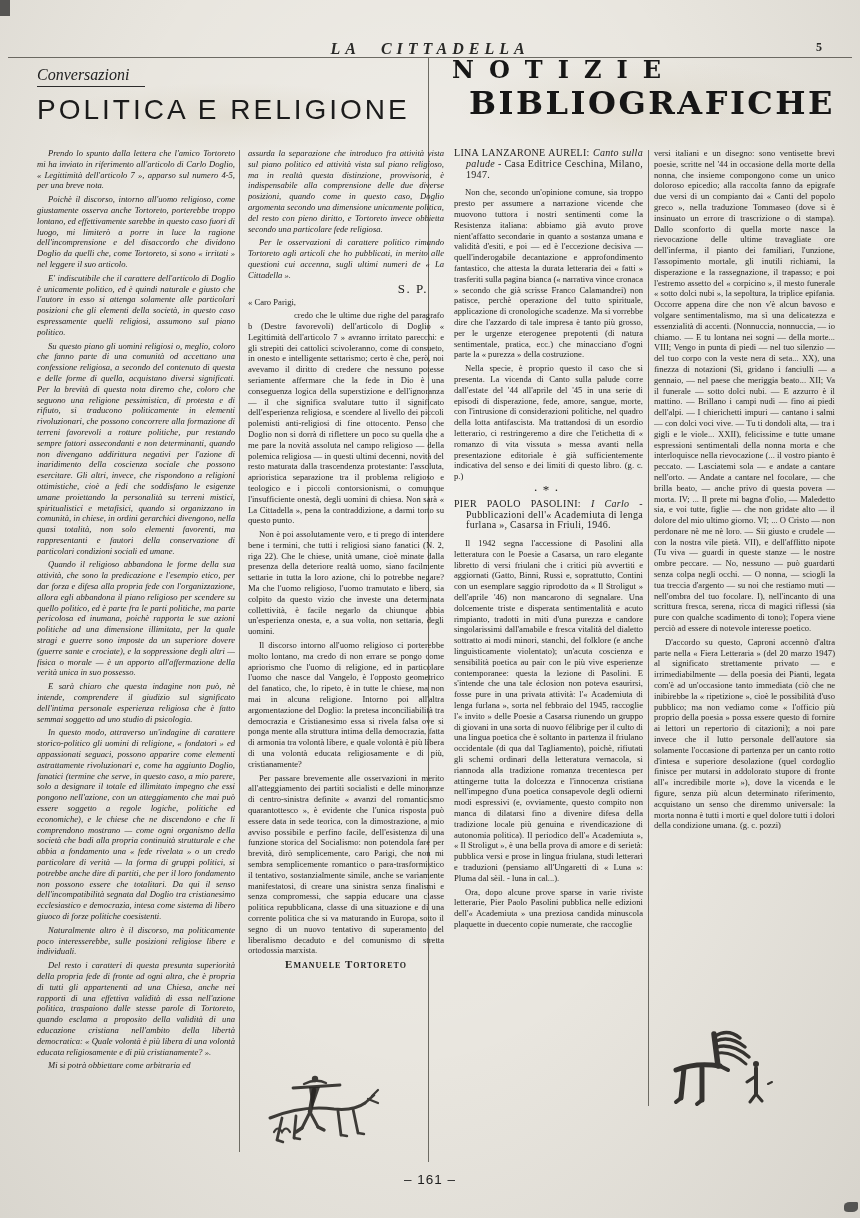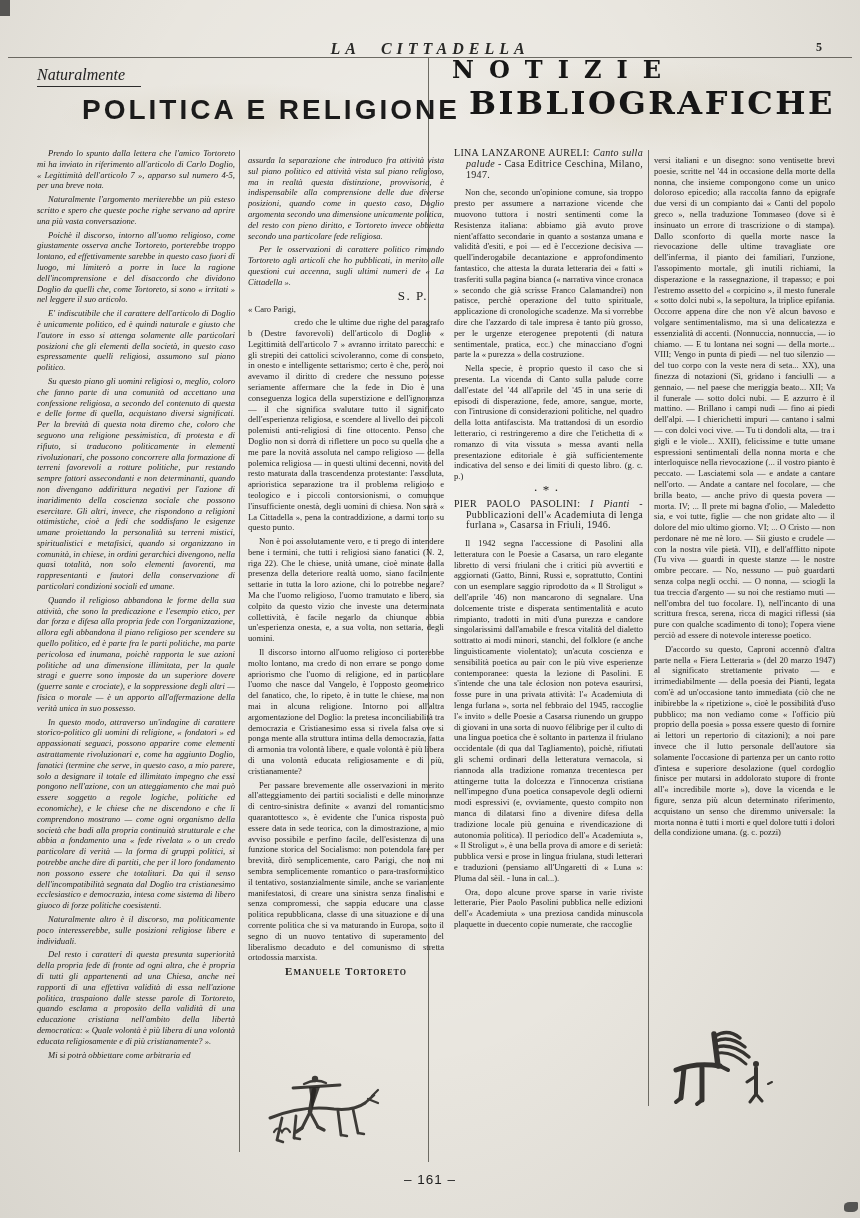--- a/index.html
+++ b/index.html
@@ -26,37 +26,37 @@
 
   .stain { position:absolute; pointer-events:none; }
   .stain-l { left:55px; top:82px; width:350px; height:70px;
     background:radial-gradient(ellipse at 50% 50%, rgba(150,130,80,0.10), rgba(150,130,80,0) 70%); }
   .stain-r { left:455px; top:60px; width:380px; height:95px;
     background:radial-gradient(ellipse at 50% 50%, rgba(150,130,80,0.10), rgba(150,130,80,0) 70%); }
 
   .kicker { position:absolute; left:37px; top:66px; font-style:italic; font-size:16px; color:#222;
     border-bottom:1px solid #2c2c2c; padding:0 16px 2px 0; }
   .l-title { position:absolute; left:37px; top:94px; width:392px;
-    font-family:"Liberation Sans", sans-serif; font-size:28px; font-weight:bold;
-    letter-spacing:3px; color:#1b1b1b; white-space:nowrap;margin-left:45px; }
+    font-family:"Liberation Sans", sans-serif; font-size:28px; font-weight:normal;
+    letter-spacing:3px; color:#1b1b1b; white-space:nowrap; }
 
   .nb-title { position:absolute; left:452px; top:58px; width:384px; line-height:1.0;
     font-family:"DejaVu Serif", serif; font-weight:bold; color:#161616; }
   .nb-line1 { font-size:24px; letter-spacing:15px; }
   .nb-line2 { font-size:32px; letter-spacing:2.5px; margin-top:5px;margin-left:17px; }
 
   .col { position:absolute; top:148px; font-size:8.6px; line-height:10.8px;
     text-align:justify; overflow:hidden; color:#242422; }
   #col1 { left:37px;  width:198px; height:1010px; font-style:italic; }
   #col2 { left:248px; width:196px; height:1010px; }
   #col3 { left:454px; width:189px; height:1016px; }
   #col4 { left:654px; width:181px; height:1016px; }
 
   .col p { margin:0 0 3px; text-indent:11px; }
-  .col p.no-indent { text-indent:0;margin-top:7px; }
+  .col p.no-indent { text-indent:0; }
   .italic-block { font-style:italic; }
   .sig-sp { text-align:right; padding-right:16px; font-size:13px; letter-spacing:1.5px; margin:5px 0 16px; font-style:normal; }
   .salutation { text-indent:0 !important; margin-bottom:2px !important; }
   .deep-indent { text-indent:46px !important; }
   .sig-author { text-align:center; font-variant:small-caps; font-weight:bold; font-size:11px;
     letter-spacing:1px; margin-top:9px; text-indent:0 !important; }
 
   .rev-head { text-indent:-12px !important; padding-left:12px; font-size:10px; letter-spacing:.3px; margin-bottom:7px !important; }
   .rev-author { text-transform:uppercase; }
   .rev-title { font-style:italic; }
@@ -80,35 +80,35 @@
   <div class="stain stain-r"></div>
 
   <div class="masthead">LA CITTADELLA</div>
   <div class="pageno-top">5</div>
   <div class="top-rule"></div>
 
   <div class="v-rule v-main"></div>
   <div class="v-rule v-left"></div>
   <div class="v-rule v-right"></div>
 
-  <div class="kicker">Naturalmente</div>
+  <div class="kicker">Conversazioni</div>
   <div class="l-title">POLITICA E RELIGIONE</div>
 
   <div class="nb-title">
     <div class="nb-line1">NOTIZIE</div>
     <div class="nb-line2">BIBLIOGRAFICHE</div>
   </div>
 
   <div class="col" id="col1">
     <p>Prendo lo spunto dalla lettera che l'amico Tortoreto mi ha inviato in riferimento all'articolo di Carlo Doglio, « Legittimità dell'articolo 7 », apparso sul numero 4-5, per una breve nota.</p>
-    <p>Naturalmente l'argomento meriterebbe un più esteso scritto e spero che queste poche righe servano ad aprire una più vasta conversazione.</p>
     <p>Poichè il discorso, intorno all'uomo religioso, come giustamente osserva anche Tortoreto, porterebbe troppo lontano, ed effettivamente sarebbe in questo caso fuori di luogo, mi limiterò a porre in luce la ragione dell'incomprensione e del disaccordo che dividono Doglio da quelli che, come Tortoreto, si sono « irritati » nel leggere il suo articolo.</p>
     <p>E' indiscutibile che il carattere dell'articolo di Doglio è unicamente politico, ed è quindi naturale e giusto che l'autore in esso si attenga solamente alle particolari posizioni che gli elementi della società, in questo caso espressamente quelli religiosi, assumono sul piano politico.</p>
     <p>Su questo piano gli uomini religiosi o, meglio, coloro che fanno parte di una comunità od accettano una confessione religiosa, a secondo del contenuto di questa e delle forme di quella, acquistano diversi significati. Per la brevità di questa nota diremo che, coloro che seguono una religione pessimistica, di protesta e di rifiuto, si traducono politicamente in elementi rivoluzionari, che possono concorrere alla formazione di terreni favorevoli a rotture politiche, pur restando sempre fattori assecondanti e non determinanti, quando non divengano addirittura negativi per l'azione di inaridimento della coscienza sociale che possono esercitare. Gli altri, invece, che rispondono a religioni ottimistiche, cioè a fedi che soddisfano le esigenze umane proiettando la personalità su terreni mistici, spiritualistici e metafisici, quando si organizzano in comunità, in chiese, in ordini gerarchici divengono, nella quasi totalità, non solo elementi favorenti, ma rappresentanti e fautori della conservazione di particolari condizioni sociali ed umane.</p>
     <p>Quando il religioso abbandona le forme della sua attività, che sono la predicazione e l'esempio etico, per dar forza e difesa alla propria fede con l'organizzazione, allora egli abbandona il piano religioso per scendere su quello politico, ed è parte fra le parti politiche, ma parte pericolosa ed inumana, poichè rapporta le sue azioni politiche ad una dimensione illimitata, per la quale stragi e guerre sono imposte da un superiore dovere (guerre sante e crociate), e la soppressione degli altri — fisica o morale — è un apporto all'affermazione della verità unica in suo possesso.</p>
+    <p>E sarà chiaro che questa indagine non può, nè intende, comprendere il giudizio sul significato dell'intima personale esperienza religiosa che è fatto semmai soggetto ad uno studio di psicologia.</p>
     <p>In questo modo, attraverso un'indagine di carattere storico-politico gli uomini di religione, « fondatori » ed appassionati seguaci, possono apparire come elementi astrattamente rivoluzionari e, come ha aggiunto Doglio, fanatici (termine che serve, in questo caso, a mio parere, solo a designare il totale ed illimitato impegno che essi pongono nell'azione, con un atteggiamento che mai può essere soggetto a regole logiche, politiche ed economiche), e le chiese che ne discendono e che li comprendono mostrano — come ogni organismo della società che badi alla propria continuità strutturale e che abbia a fondamento una « fede rivelata » o un credo particolare di verità — la forma di gruppi politici, si potrebbe anche dire di partiti, che per il loro fondamento non possono essere che totalitari. Da qui il senso dell'incompatibilità segnata dal Doglio tra cristianesimo ecclesiastico e democrazia, intesa come sistema di libero giuoco di forze politiche coesistenti.</p>
     <p>Naturalmente altro è il discorso, ma politicamente poco interesserebbe, sulle posizioni religiose libere e individuali.</p>
     <p>Del resto i caratteri di questa presunta superiorità della propria fede di fronte ad ogni altra, che è propria di tutti gli appartenenti ad una Chiesa, anche nei rapporti di una effettiva validità di essa nell'azione politica, traspaiono dalle stesse parole di Tortoreto, quando esclama a proposito della validità di una educazione cristiana nell'ambito della libertà democratica: « Quale volontà è più libera di una volontà educata religiosamente e di più cristianamente? ».</p>
     <p>Mi si potrà obbiettare come arbitraria ed</p>
   </div>
 
   <div class="col" id="col2">
     <div class="italic-block">
       <p class="no-indent">assurda la separazione che introduco fra attività vista sul piano politico ed attività vista sul piano religioso, ma in realtà questa distinzione, provvisoria, è indispensabile alla comprensione delle due diverse posizioni, quando come in questo caso, Doglio argomenta secondo una dimensione unicamente politica, del resto con pieno diritto, e Tortoreto invece obbietta secondo una particolare fede religiosa.</p>
       <p>Per le osservazioni di carattere politico rimando Tortoreto agli articoli che ho pubblicati, in merito alle questioni cui accenna, sugli ultimi numeri de « La Cittadella ».</p>
@@ -122,21 +122,21 @@
       <p>Per passare brevemente alle osservazioni in merito all'atteggiamento dei partiti socialisti e delle minoranze di centro-sinistra definite « avanzi del romanticismo quarantottesco », è evidente che l'unica risposta può essere data in sede teorica, con la dimostrazione, a mio avviso possibile e perfino facile, dell'esistenza di una funzione storica del Socialismo: non potendola fare per brevità, dirò semplicemente, caro Parigi, che non mi sembra semplicemente romantico o para-trasformistico il tentativo, sostanzialmente simile, anche se variamente manifestatosi, di creare una sinistra senza finalismi e senza compromessi, che sappia educare una classe politica repubblicana, classe di una situazione e di una corrente politica che si va maturando in Europa, sotto il segno di un nuovo tentativo di superamento del liberalismo decaduto e del comunismo di stretta ortodossia marxista.</p>
       <p class="sig-author">Emanuele Tortoreto</p>
     </div>
   </div>
 
   <div class="col" id="col3">
     <p class="rev-head"><span class="rev-author">LINA LANZARONE AURELI:</span> <span class="rev-title">Canto sulla palude</span> <span>- Casa Editrice Ceschina, Milano, 1947.</span></p>
     <p>Non che, secondo un'opinione comune, sia troppo presto per assumere a narrazione vicende che muovono tuttora i nostri sentimenti come la Resistenza italiana: abbiamo già avuto prove nient'affatto secondarie in quanto a sostanza umana e validità d'esiti, e poi — ed è l'eccezione decisiva — quell'inderogabile decantazione e approfondimento fantastico, che attesta la durata letteraria dei « fatti » trasferiti sulla pagina bianca (« narrativa vince cronaca » secondo che già scrisse Franco Calamandrei) non patisce, perchè operazione del tutto spirituale, applicazione di cronologiche scadenze. Ma si vorrebbe dire che l'azzardo di tale impresa è tanto più grosso, per le urgenze eterogenee prepotenti (di natura sentimentale, pratica, ecc.) che minacciano d'ogni parte la « purezza » della costruzione.</p>
     <p>Nella specie, è proprio questo il caso che si presenta. La vicenda di Canto sulla palude corre dall'estate del '44 all'aprile del '45 in una serie di episodi di disperazione, fede, amore, sangue, morte, con l'intrusione di considerazioni politiche, nel quadro della lotta antifascista. Ma trattandosi di un esordio letterario, ci restringeremo a dire che l'etichetta di « romanzo di vita vissuta » messa avanti nella presentazione editoriale è già sufficientemente indicativa del senso e dei limiti di questo libro. (g. c. p.)</p>
     <p class="asterism">·*·</p>
-    <p class="rev-head"><span class="rev-author">PIER PAOLO PASOLINI:</span> <span class="rev-title">I Pianti</span> <span>- Pubblicazioni dell'« Academiuta di lenga furlana », Casarsa in Friuli, 1946.</span></p>
+    <p class="rev-head"><span class="rev-author">PIER PAOLO PASOLINI:</span> <span class="rev-title">I Carlo</span> <span>- Pubblicazioni dell'« Academiuta di lenga furlana », Casarsa in Friuli, 1946.</span></p>
     <p>Il 1942 segna l'accessione di Pasolini alla letteratura con le Poesie a Casarsa, un raro elegante libretto di versi friulani che i critici più avvertiti e aggiornati (Gatto, Binni, Russi e, soprattutto, Contini con un esemplare saggio riprodotto da « Il Stroligut » dell'aprile '46) non mancarono di segnalare. Una dolcemente triste e disperata sentimentalità e acuto rimpianto, tradotti in miti d'una purezza e candore singolarissimi dall'amabile e fresca vitalità del dialetto sottratto ai modi minori, stanchi, del folklore (e anche linguisticamente violentato); un'acuta coscienza e sensibilità poetica au pair con le più vive esperienze contemporanee: questa la lezione di Pasolini. E s'intende che una tale éclosion non poteva esaurirsi, fosse pure in una privata attività: l'« Academiuta di lenga furlana », sorta nel febbraio del 1945, raccoglie l'« invito » delle Poesie a Casarsa riunendo un gruppo di giovani in una sorta di nuovo félibrige per il culto di una lingua poetica che è soltanto in partenza il friulano occidentale (di qua dal Tagliamento), poichè, rifiutati gli schemi ordinari della letteratura vernacola, si riannoda alla tradizione romanza trecentesca per attingerne tutta la dolcezza e l'innocenza cristiana nell'impegno d'una poetica consapevole degli odierni modi espressivi (e, ovviamente, questo compito non manca di dilatarsi fino a divenire difesa della tradizione locale più genuina e rivendicazione di autonomia politica). Il periodico dell'« Academiuta », « Il Stroligut », è una bella prova di amore e di serietà: pubblica versi e prose in lingua friulana, studi letterari e traduzioni (pensiamo all'Ungaretti di « Luna »: Pluma dal sèil. - luna in cal...).</p>
     <p>Ora, dopo alcune prove sparse in varie riviste letterarie, Pier Paolo Pasolini pubblica nelle edizioni dell'« Academiuta » una preziosa candida minuscola plaquette in duecento copie numerate, che raccoglie</p>
   </div>
 
   <div class="col" id="col4">
     <p class="no-indent">versi italiani e un disegno: sono ventisette brevi poesie, scritte nel '44 in occasione della morte della nonna, che insieme compongono come un unico doloroso epicedio; alla raccolta fanno da epigrafe due versi di un compianto dai « Canti del popolo greco », nella traduzione Tommaseo (dove si è insinuato un errore di trascrizione o di stampa). Dallo sconforto di quella morte nasce la rievocazione delle ultime travagliate ore dell'inferma, il pianto dei familiari, l'unzione, l'assopimento mortale, gli inutili richiami, la disperazione e la rassegnazione, il trapasso; e poi l'estremo assetto del « corpicino », il mesto funerale « sotto dolci nubi », la sepoltura, la triplice epifania. Occorre appena dire che non v'è alcun bavoso e volgare sentimentalismo, ma sì una delicatezza e essenzialità di accenti. (Nonnuccia, nonnuccia, — io chiamo. — E tu lontana nei sogni — della morte... VIII; Vengo in punta di piedi — nel tuo silenzio — del tuo corpo con la veste nera di seta... XX), una finezza di notazioni (Sì, gridano i fanciulli — a gennaio, — nel paese che meriggia beato... XII; Va il funerale — sotto dolci nubi. — E azzurro è il mattino. — Brillano i campi nudi — fino ai piedi dell'alpi. — I chierichetti impuri — cantano i salmi — con dolci voci vive. — Tu ti dondoli alta, — tra i gigli e le viole... XXII), felicissime e tutte umane espressioni sentimentali della nonna morta e che interloquisce nella rievocazione (... il vostro pianto è peccato. — Lasciatemi sola — e andate a cantare nell'orto. — Andate a cantare nel focolare, — che brilla beato, — anche privo di questa povera — morta. IV; ... Il prete mi bagna d'olio, — Maledetto sia, e voi tutte, figlie — che non gridate alto — il dolore del mio ultimo giorno. VI; ... O Cristo — non perdonare nè me nè loro. — Sii giusto e crudele — con la nostra vile pietà. VII), e dell'afflitto nipote (Tu viva — guardi in queste stanze — le nostre ombre peccare. — No, nessuno — può guardarti senza colpa negli occhi. — O nonna, — sciogli la tua treccia d'argento — su noi che restiamo muti — nell'ombra del tuo focolare. I), nell'incanto di una scrittura fresca, serena, ricca di magici riflessi (sia pure con qualche scadimento di tono); l'opera viene perciò ad essere di notevole interesse poetico.</p>
     <p>D'accordo su questo, Caproni accennò d'altra parte nella « Fiera Letteraria » (del 20 marzo 1947) al significato strettamente privato — e irrimediabilmente — della poesia dei Pianti, legata com'è ad un'occasione tanto immediata (ciò che ne inibirebbe la « ripetizione », cioè le possibilità d'uso pubblico; ma non vediamo come « l'officio più proprio della poesia » possa essere questo di fornire ai lettori un repertorio di citazioni); a noi pare invece che il lutto personale dell'autore sia solamente l'occasione di partenza per un canto rotto d'intesa e superiore desolazione (quel cordoglio finisce per mutarsi in addolorato stupore di fronte all'« incredibile morte »), dove la vicenda e le figure, senza più alcun determinato riferimento, acquistano un senso che diremmo universale: la morta nonna è tutti i morti e quel dolore tutti i dolori della condizione umana. (g. c. pozzi)</p>
   </div>
 
   <div class="illus illus-left">

